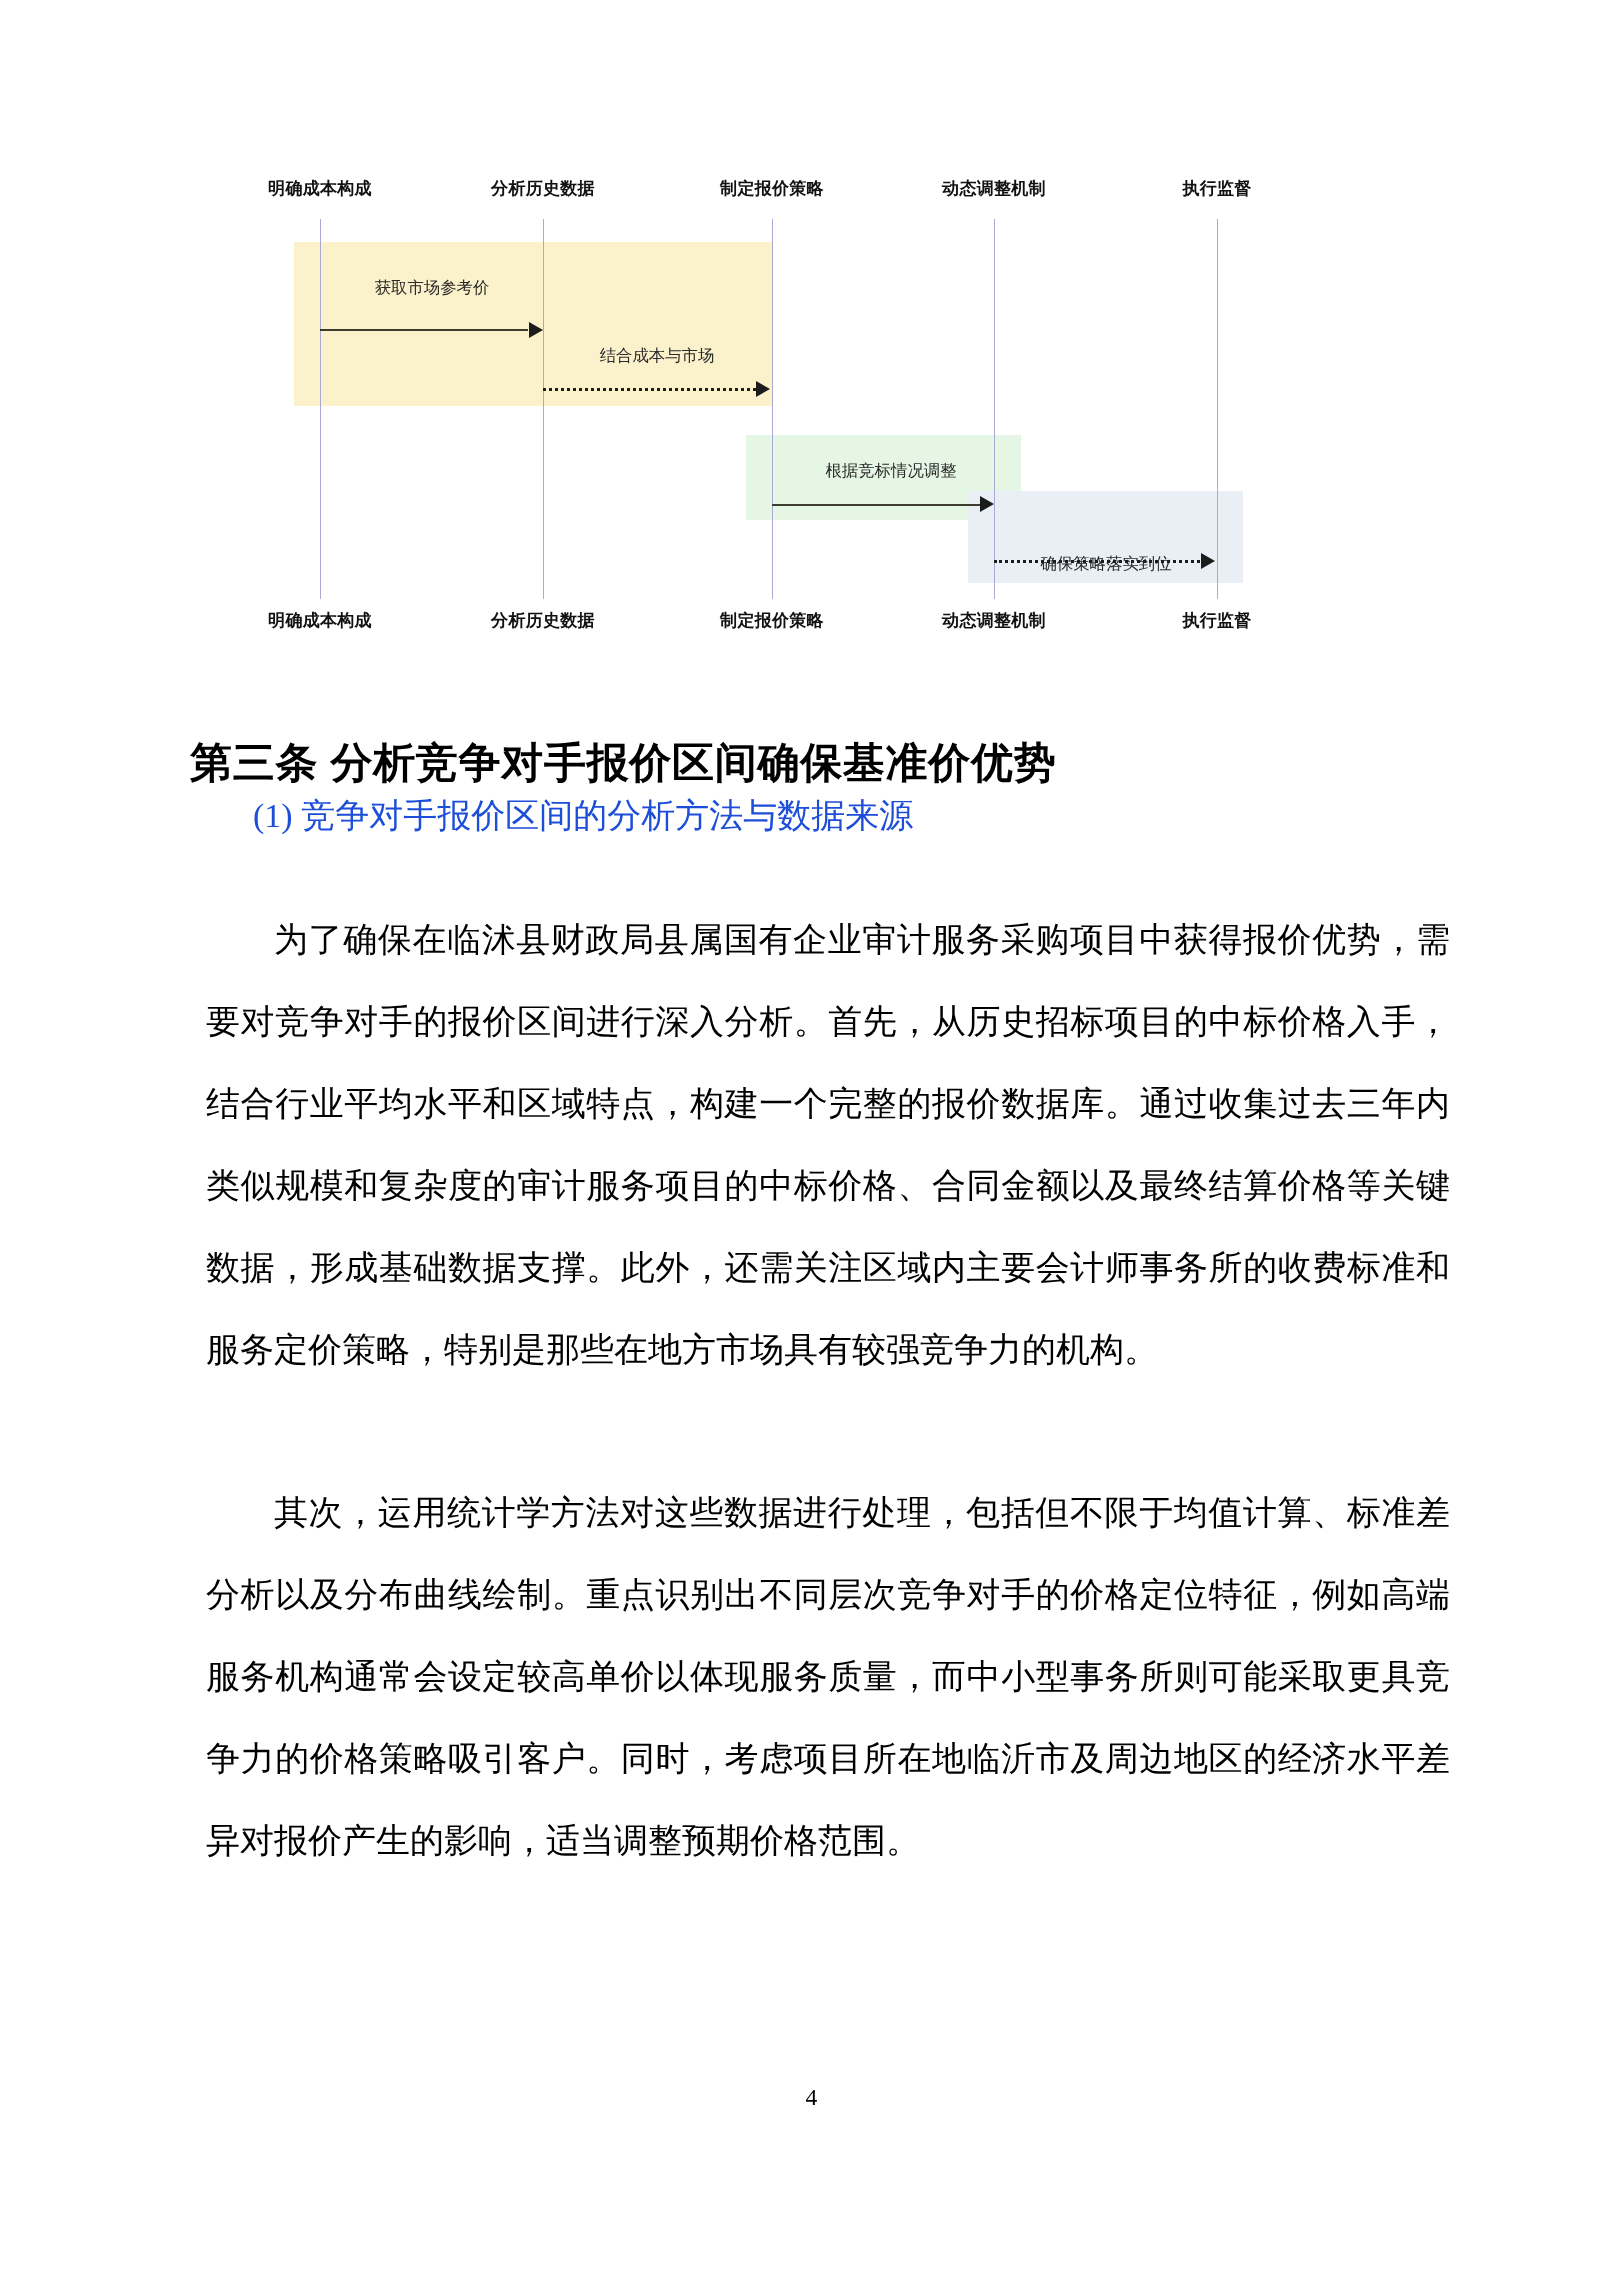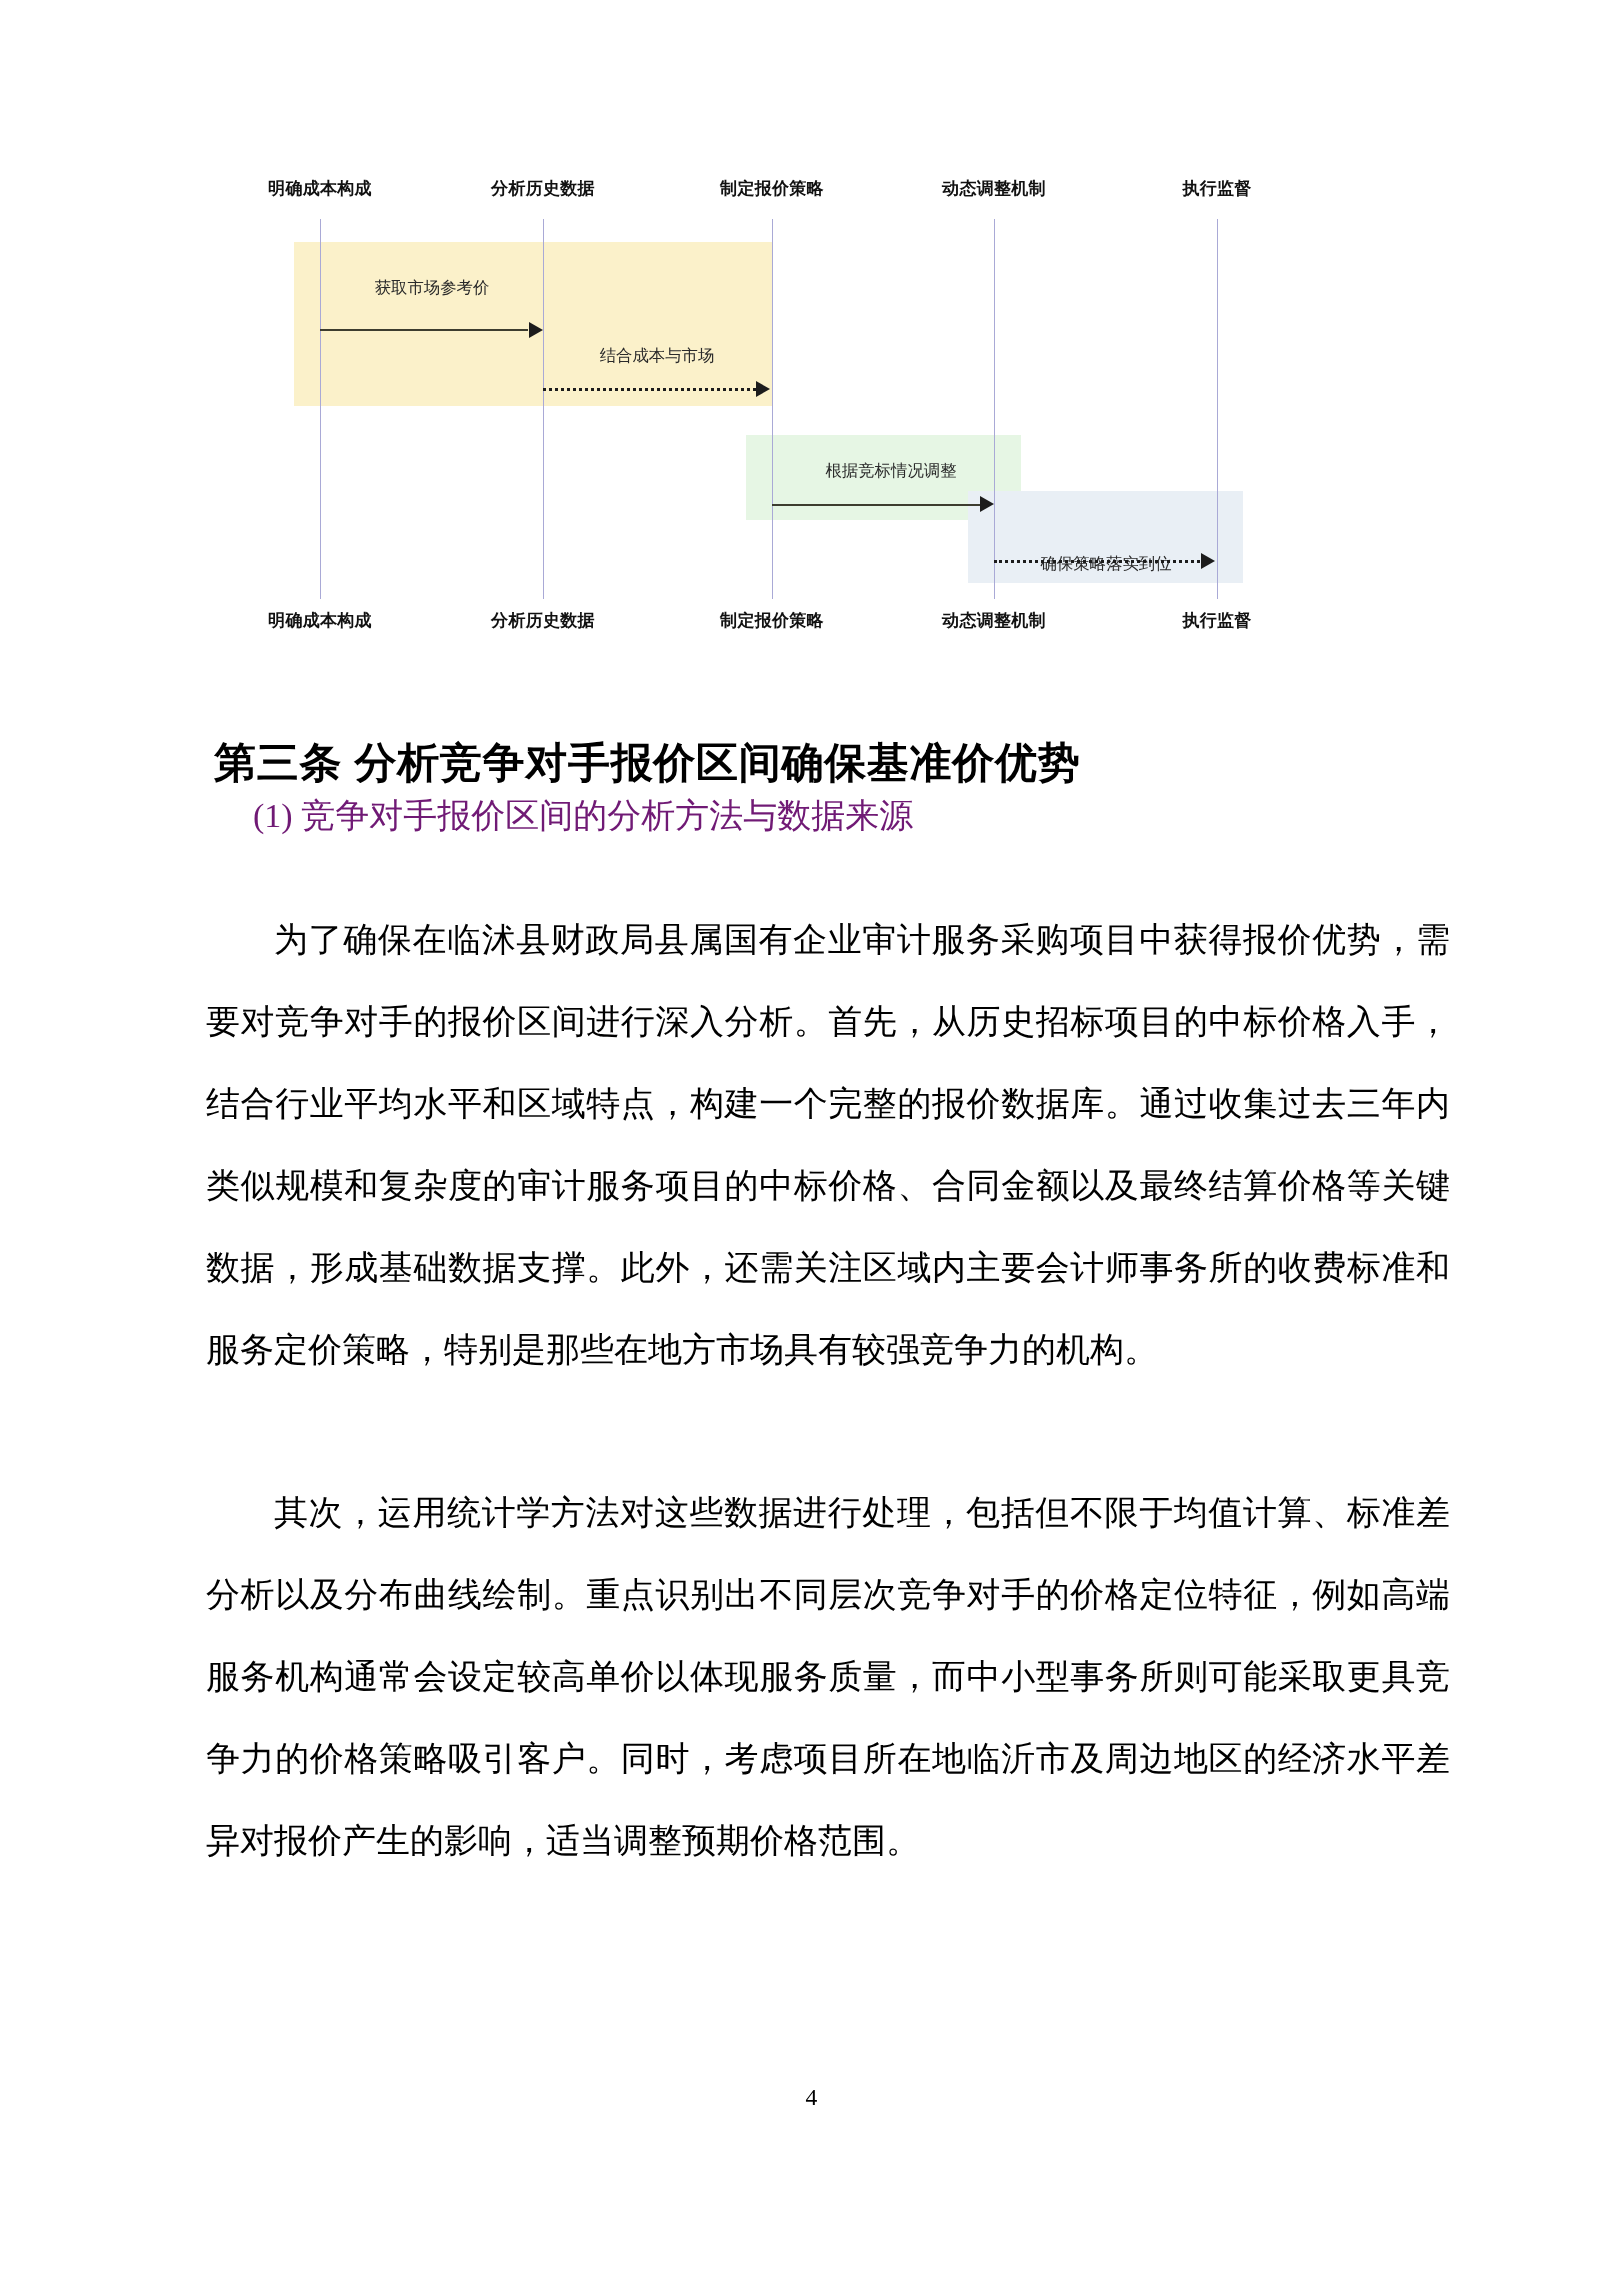--- a/index.html
+++ b/index.html
@@ -87,32 +87,31 @@
     position:absolute;
     left:190px;
     top:710px;
     width:1276px;
     font-family:"Liberation Sans", "DejaVu Sans", sans-serif;
     font-size:42px;
     font-weight:700;
     line-height:1.2;
     letter-spacing:0.7px;
     color:#000000;
-    margin-left:24px;
   }
 
   .subheading {
     position:absolute;
     left:190px;
     top:795px;
     width:1276px;
     font-size:34px;
     line-height:1.25;
     text-indent:63px;
-    color:#701a75;
+    color:#1d4ed8;
   }
 
   .body-block {
     position:absolute;
     left:190px;
     width:1276px;
     font-size:34px;
     line-height:82px;
     color:#000000;
     text-align:justify;

